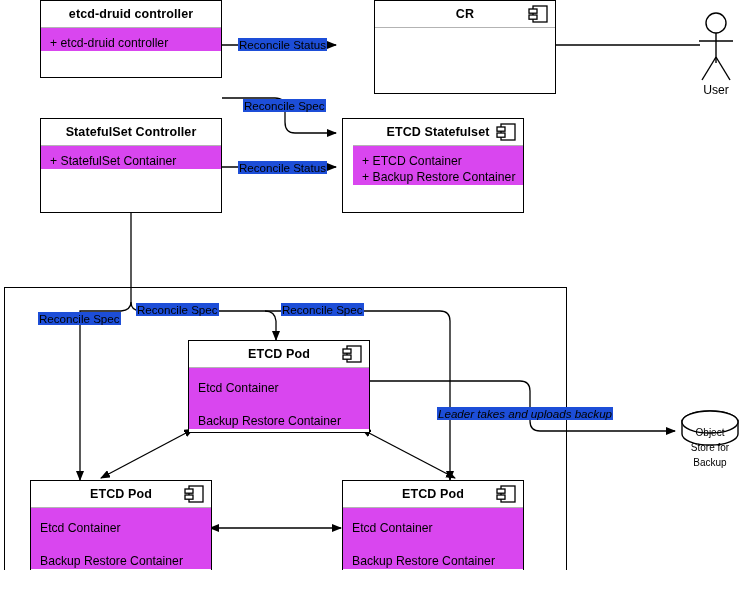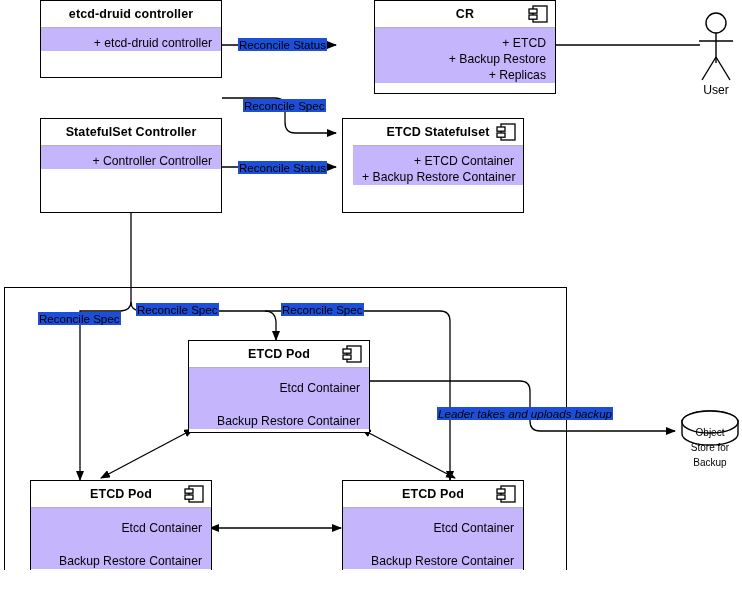--- a/index.html
+++ b/index.html
@@ -43,22 +43,21 @@
   .uml-head .title{
     font-size:12.5px;
     font-weight:bold;
     color:#000000;
     letter-spacing:0.1px;
     line-height:1;
   }
   .uml-body{
     box-sizing:border-box;
     padding:7px 9px 0 9px;
-    background:#c4b5fd;
-    text-align:right;
+    background:#d946ef;
   }
   .uml-body .row{
     font-size:12.2px;
     color:#000000;
     line-height:16px;
     white-space:nowrap;
   }
   .uml-body.spaced .row{ margin-bottom:17px; }
   .uml-body.spaced .row:first-child{ margin-top:5px; }
 
@@ -186,33 +185,28 @@
 
   <div class="uml-box" style="left:342px;top:0px;width:182px;height:94px;margin-left:32px;">
     <div class="uml-head">
       <span class="title">CR</span>
       <svg class="comp-icon" viewBox="0 0 20 18">
         <rect x="5" y="1" width="14" height="16" fill="#ffffff" stroke="#000000" stroke-width="1.3"></rect>
         <rect x="1" y="4" width="8" height="4.2" fill="#ffffff" stroke="#000000" stroke-width="1.3"></rect>
         <rect x="1" y="10" width="8" height="4.2" fill="#ffffff" stroke="#000000" stroke-width="1.3"></rect>
       </svg>
     </div>
+  </div>
+
+  <div class="uml-box" style="left:40px;top:118px;width:182px;height:95px;">
+    <div class="uml-head">
+      <span class="title">StatefulSet Controller</span>
+    </div>
     <div class="uml-body">
-      <div class="row">+ ETCD</div>
-      <div class="row">+ Backup Restore</div>
-      <div class="row">+ Replicas</div>
-    </div>
-  </div>
-
-  <div class="uml-box" style="left:40px;top:118px;width:182px;height:95px;">
-    <div class="uml-head">
-      <span class="title">StatefulSet Controller</span>
-    </div>
-    <div class="uml-body">
-      <div class="row">+ Controller Controller</div>
+      <div class="row">+ StatefulSet Container</div>
     </div>
   </div>
 
   <div class="uml-box" style="left:342px;top:118px;width:182px;height:95px;padding-left:10px;">
     <div class="uml-head">
       <span class="title">ETCD Statefulset</span>
       <svg class="comp-icon" viewBox="0 0 20 18">
         <rect x="5" y="1" width="14" height="16" fill="#ffffff" stroke="#000000" stroke-width="1.3"></rect>
         <rect x="1" y="4" width="8" height="4.2" fill="#ffffff" stroke="#000000" stroke-width="1.3"></rect>
         <rect x="1" y="10" width="8" height="4.2" fill="#ffffff" stroke="#000000" stroke-width="1.3"></rect>

